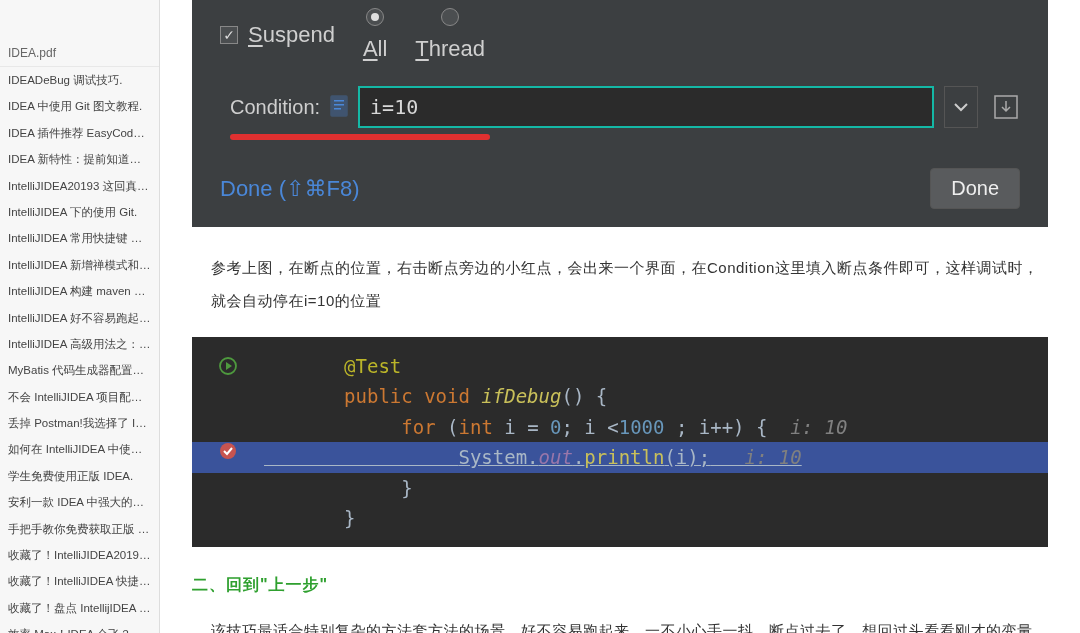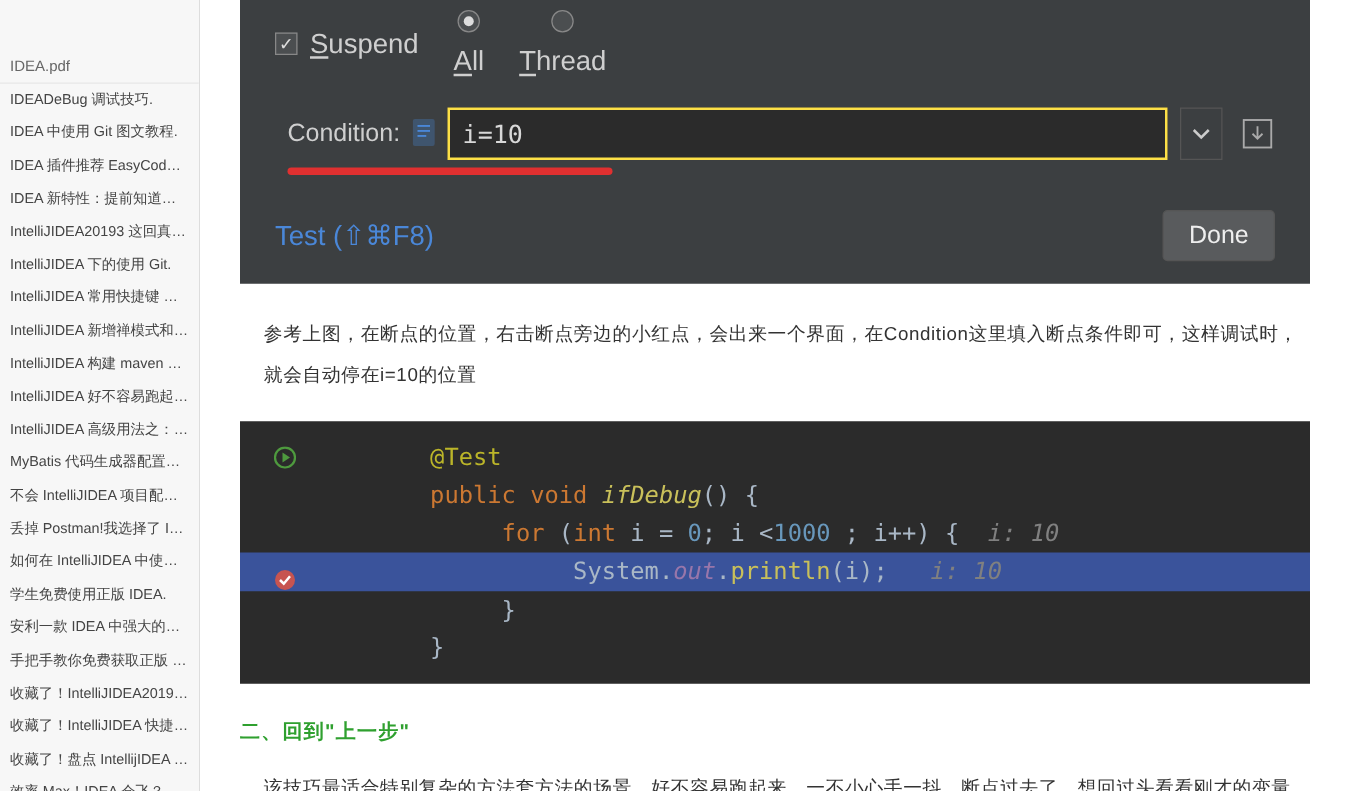--- a/index.html
+++ b/index.html
@@ -12,41 +12,41 @@
 .bp-row { display: flex; align-items: center; gap: 28px; padding: 8px 28px 14px 28px; }
 .bp-checkbox { display: inline-flex; align-items: center; gap: 10px; font-size: 22px; color: #cfcfcf; }
 .bp-checkbox .box { width: 18px; height: 18px; border: 1px solid #888; background: #4b4e50; display: inline-flex; align-items: center; justify-content: center; font-size: 14px; color: #ddd; }
 .bp-radio { display: inline-flex; align-items: center; gap: 10px; font-size: 22px; color: #cfcfcf; flex-direction: column; }
 .bp-radio .circle { width: 18px; height: 18px; border-radius: 50%; border: 1px solid #888; background: #4b4e50; display: inline-flex; align-items: center; justify-content: center; }
 .bp-radio .circle.checked::after { content: ''; width: 8px; height: 8px; border-radius: 50%; background: #ddd; }
 .underline-first { text-decoration: underline; text-underline-offset: 3px; }
 .bp-cond-row { display: flex; align-items: center; gap: 10px; padding: 10px 28px 4px 38px; }
 .bp-cond-label { font-size: 20px; color: #cfcfcf; }
 .doc-icon { width: 18px; height: 22px; }
-.bp-input { flex: 1; background: #2b2b2b; border: 2px solid #fde047; color: #d8d8d8; font-family: Menlo, Consolas, monospace; font-size: 20px; padding: 6px 10px; height: 42px; outline: none; }
+.bp-input { flex: 1; background: #2b2b2b; border: 2px solid #14b8a6; color: #d8d8d8; font-family: Menlo, Consolas, monospace; font-size: 20px; padding: 6px 10px; height: 42px; outline: none; }
 .bp-dd { width: 34px; height: 42px; background: #3c3f41; border: 1px solid #555; display: flex; align-items: center; justify-content: center; }
 .bp-dd svg { width: 14px; height: 10px; }
 .bp-stack { width: 28px; height: 30px; display: flex; align-items: center; justify-content: center; margin-left: 4px; }
 .red-underline { height: 6px; background: #e03030; border-radius: 4px; margin: 2px 0 0 38px; width: 260px; }
 .bp-footer { display: flex; align-items: center; justify-content: space-between; padding: 28px 28px 0 28px; }
 .bp-more { color: #4a87d8; font-size: 22px; }
 .bp-done { background: #595b5d; color: #eee; border: 1px solid #555; border-radius: 4px; padding: 8px 20px; font-size: 20px; }
 .para { margin: 0 32px 20px 51px; font-size: 15px; line-height: 2.2; color: #333; letter-spacing: 0.5px; }
 .code-block { background: #2b2b2b; margin: 0 32px 28px 32px; padding: 14px 0 14px 0; font-family: Menlo, Consolas, monospace; font-size: 19px; line-height: 1.6; color: #a9b7c6; position: relative; }
 .code-line { display: flex; align-items: center; }
 .gutter { width: 72px; display: inline-flex; justify-content: center; align-items: center; }
 .code-text { white-space: pre; }
 .kw-annotation { color: #bbb529; }
 .kw-orange { color: #cc7832; }
 .kw-fn { color: #c9c05a; font-style: italic; }
 .kw-purple { color: #9876aa; font-style: italic; }
 .kw-method { color: #c9c05a; }
 .inline-hint { color: #808080; font-style: italic; }
 .kw-num { color: #6897bb; }
-.line-hl { background: #3a539b; display: flex; align-items: flex-end; }
+.line-hl { background: #3a539b; display: flex; align-items: flex-start; text-decoration: underline; }
 .bp-icon { width: 18px; height: 18px; }
 .arrow-icon { width: 18px; height: 18px; }
 .h2-title { margin: 0 32px 18px 32px; font-size: 16px; font-weight: bold; color: #2fa02f; letter-spacing: 1px; }
 </style>
 </head>
 <body>
 
 <div class="sidebar">
   <div class="sidebar-header">IDEA.pdf</div>
   <div id="sidebar-list">
@@ -112,21 +112,21 @@
       <div class="bp-stack">
         <svg width="26" height="26" viewBox="0 0 26 26">
             <rect x="2" y="2" width="22" height="22" fill="none" stroke="#aaa" stroke-width="1.5"></rect>
             <path d="M13 7 L13 17 M9 13 L13 17 L17 13" stroke="#aaa" stroke-width="1.5" fill="none"></path>
           </svg>
       </div>
     </div>
     <div class="red-underline"></div>
 
     <div class="bp-footer">
-      <span class="bp-more">Test (⇧⌘F8)</span>
+      <span class="bp-more">Done (⇧⌘F8)</span>
       <button class="bp-done">Done</button>
     </div>
   </div>
 
   <p class="para">参考上图，在断点的位置，右击断点旁边的小红点，会出来一个界面，在Condition这里填入断点条件即可，这样调试时，就会自动停在i=10的位置</p>
 
   <div class="code-block">
     <div class="code-line">
       <span class="gutter">
         <svg class="arrow-icon" viewBox="0 0 18 18">

